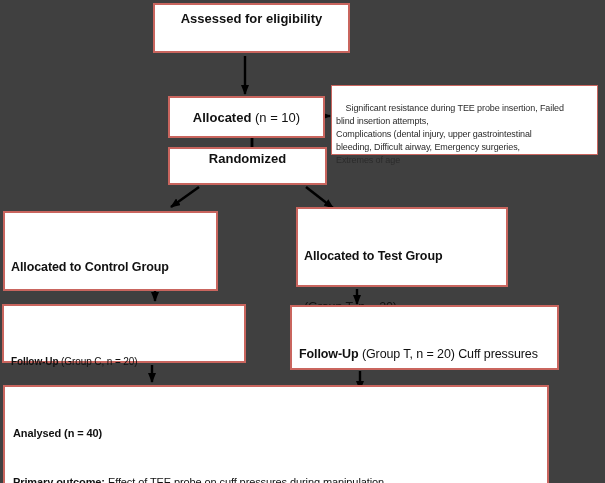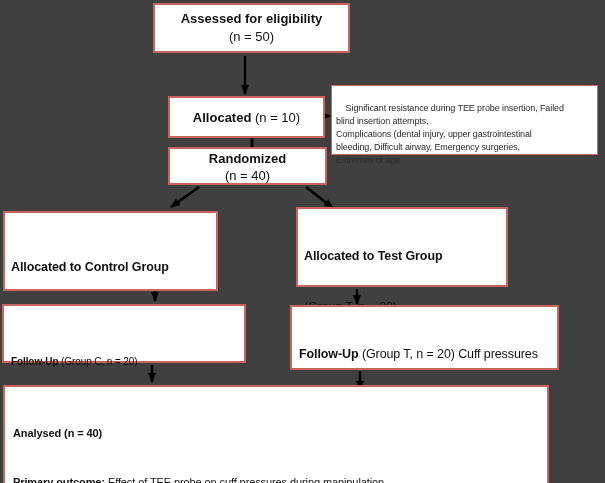--- a/index.html
+++ b/index.html
@@ -90,39 +90,37 @@
     <line x1="199" y1="187" x2="171" y2="207" stroke="#000" stroke-width="2.6" marker-end="url(#ah)"></line>
     <line x1="306" y1="187" x2="333" y2="208" stroke="#000" stroke-width="2.6" marker-end="url(#ah)"></line>
     <line x1="155" y1="284" x2="155" y2="301" stroke="#000" stroke-width="2.4" marker-end="url(#ah)"></line>
     <line x1="357" y1="289" x2="357" y2="304" stroke="#000" stroke-width="2.4" marker-end="url(#ah)"></line>
     <line x1="152" y1="365" x2="152" y2="382" stroke="#000" stroke-width="2.4" marker-end="url(#ah)"></line>
     <line x1="360" y1="371" x2="360" y2="390" stroke="#000" stroke-width="2.4" marker-end="url(#ah)"></line>
   </svg>
 
   <div class="box node-assessed">
     <div class="b">Assessed for eligibility</div>
-    <div>(n = 50)</div>
   </div>
 
   <div class="box node-excluded">
     <span class="b">Allocated</span>
       <span class="pre"> (n = 10)</span>
   </div>
 
   <div class="box node-reasons pre">
     <span>Significant resistance during TEE probe insertion, Failed
 blind insertion attempts,
 Complications (dental injury, upper gastrointestinal
 bleeding, Difficult airway, Emergency surgeries,
 Extremes of age</span>
   </div>
 
   <div class="box node-randomized">
     <div class="b">Randomized</div>
-    <div>(n = 40)</div>
   </div>
 
   <div class="box node-control-allocation pre">
     <div class="b">Allocated to Control Group</div>
     <div>(Group C, n = 20)
 Cuff pressures monitored
 without intervention</div>
   </div>
 
   <div class="box node-test-allocation pre">

